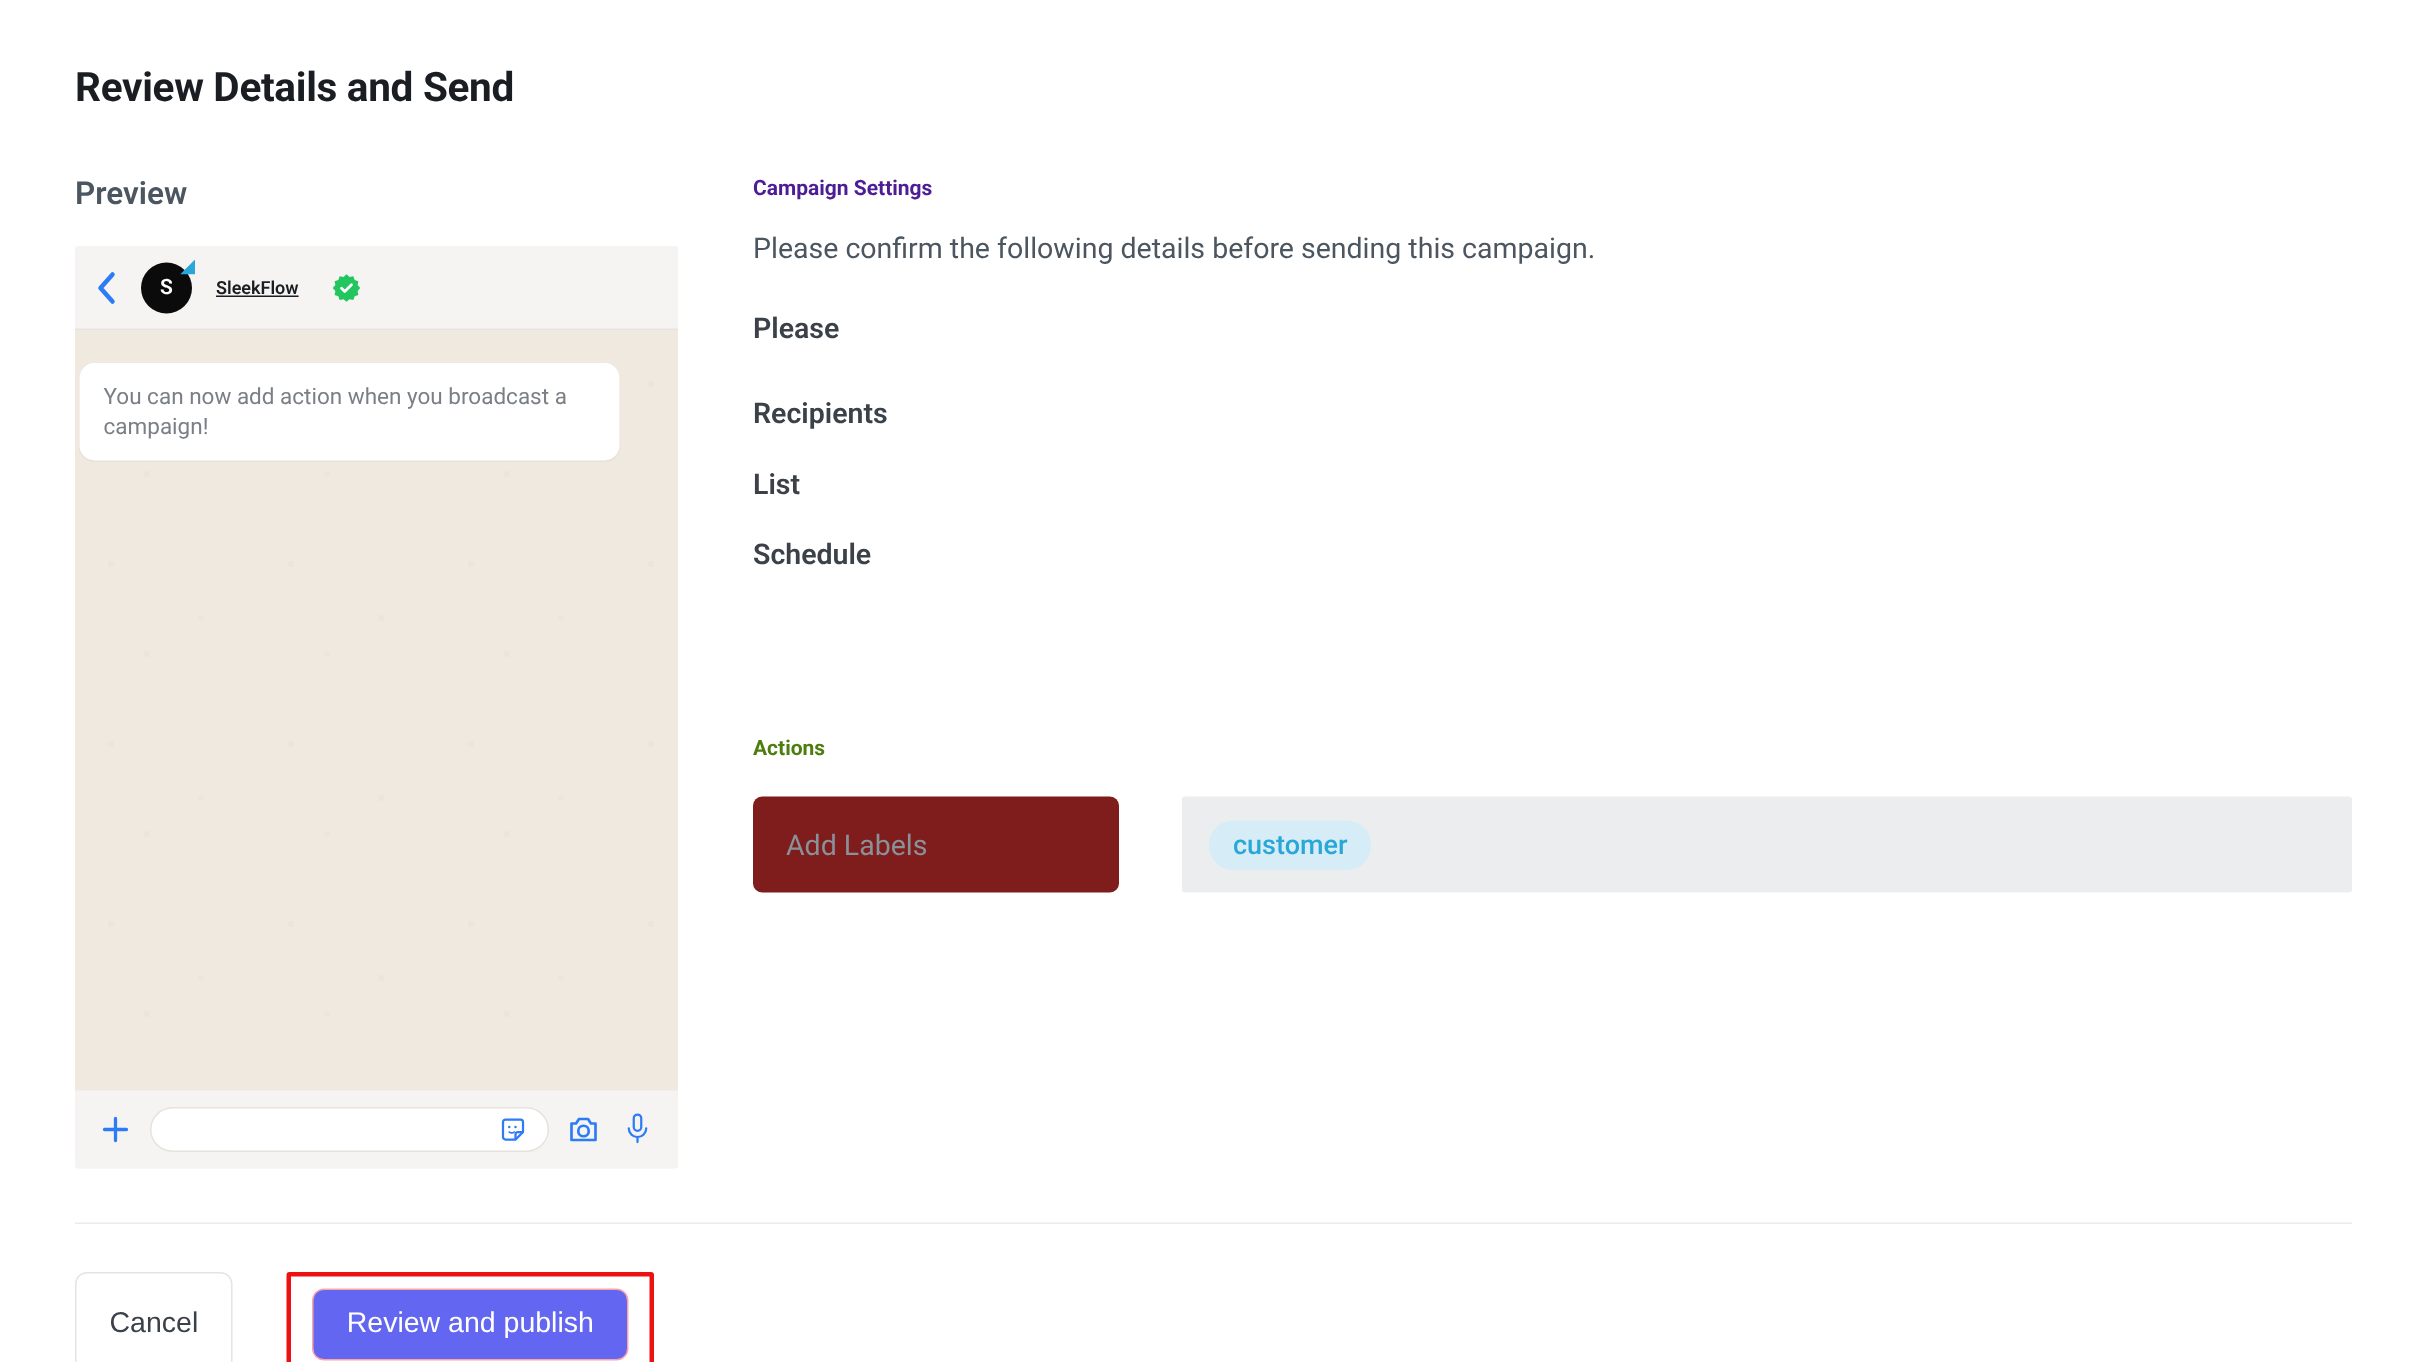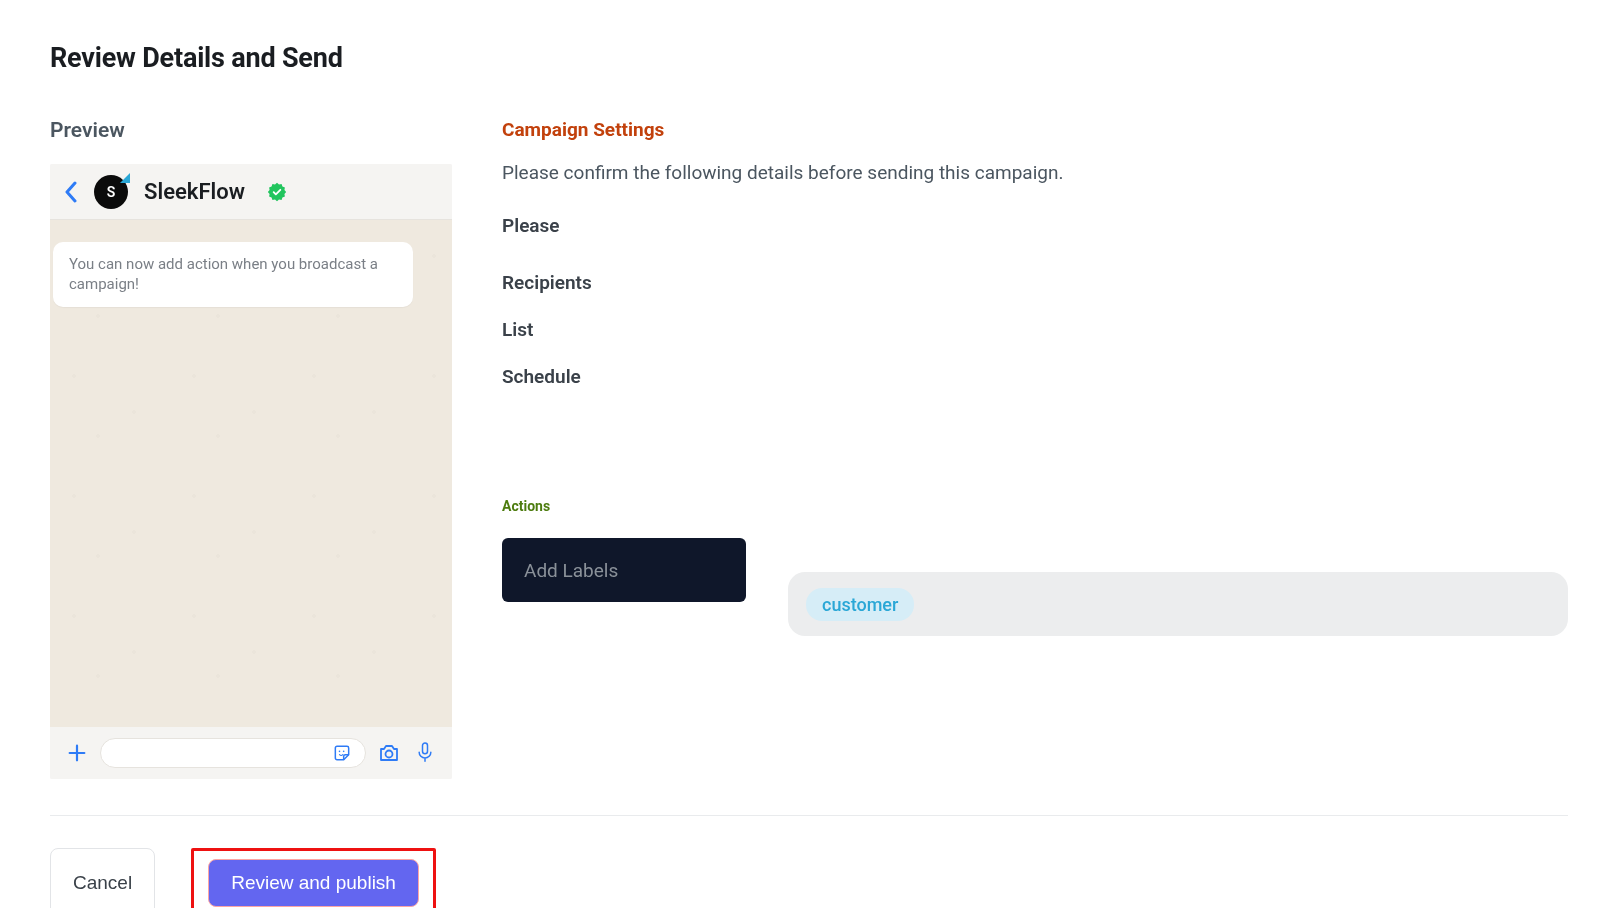--- a/index.html
+++ b/index.html
@@ -60,23 +60,24 @@
     font-size: 14px;
     font-weight: 600;
     position: relative;
   }
   .avatar .tick {
     position: absolute;
     top: -2px; right: -2px;
     width: 10px; height: 10px;
   }
   .contact-name {
-    font-size: 22px;
+    font-size: 12px;
     font-weight: 600;
     color: #1a1d21;
+    text-decoration: underline;
   }
   .verified-badge {
     width: 20px; height: 20px;
     margin-left: 6px;
     display: inline-flex;
     align-items: center;
     justify-content: center;
   }
   .chat-body {
     height: 507px;
@@ -123,23 +124,23 @@
     border: 1px solid #e6e3de;
     border-radius: 16px;
     display: flex;
     align-items: center;
     justify-content: flex-end;
     padding: 0 10px;
   }
   
   .settings-col { flex: 1; }
   .campaign-heading {
-    font-size: 19px;
+    font-size: 14px;
     font-weight: 700;
-    color: #c2410c;
+    color: #4c1d95;
     margin-bottom: 20px;
   }
   .confirm-text {
     font-size: 19px;
     color: #4b5660;
     margin-bottom: 30px;
   }
   .field-label {
     font-size: 19px;
     font-weight: 600;
@@ -154,37 +155,36 @@
     margin-top: 110px;
     margin-bottom: 24px;
   }
   .action-row {
     display: flex;
     gap: 42px;
   }
   .action-label-box {
     width: 244px;
     height: 64px;
-    background: #0f172a;
+    background: #7f1d1d;
     border-radius: 6px;
     display: flex;
     align-items: center;
     padding: 0 22px;
     font-size: 19px;
     color: #8a9199;
   }
   .action-value-box {
     flex: 1;
     height: 64px;
     background: #ecedee;
-    border-radius: 17px;
+    border-radius: 2px;
     display: flex;
     align-items: center;
     padding: 4px 18px;
-    margin-top: 34px;
   }
   .chip {
     background: #d6edf7;
     color: #2aa7d6;
     font-size: 18px;
     font-weight: 500;
     padding: 6px 16px;
     border-radius: 16px;
   }
   

